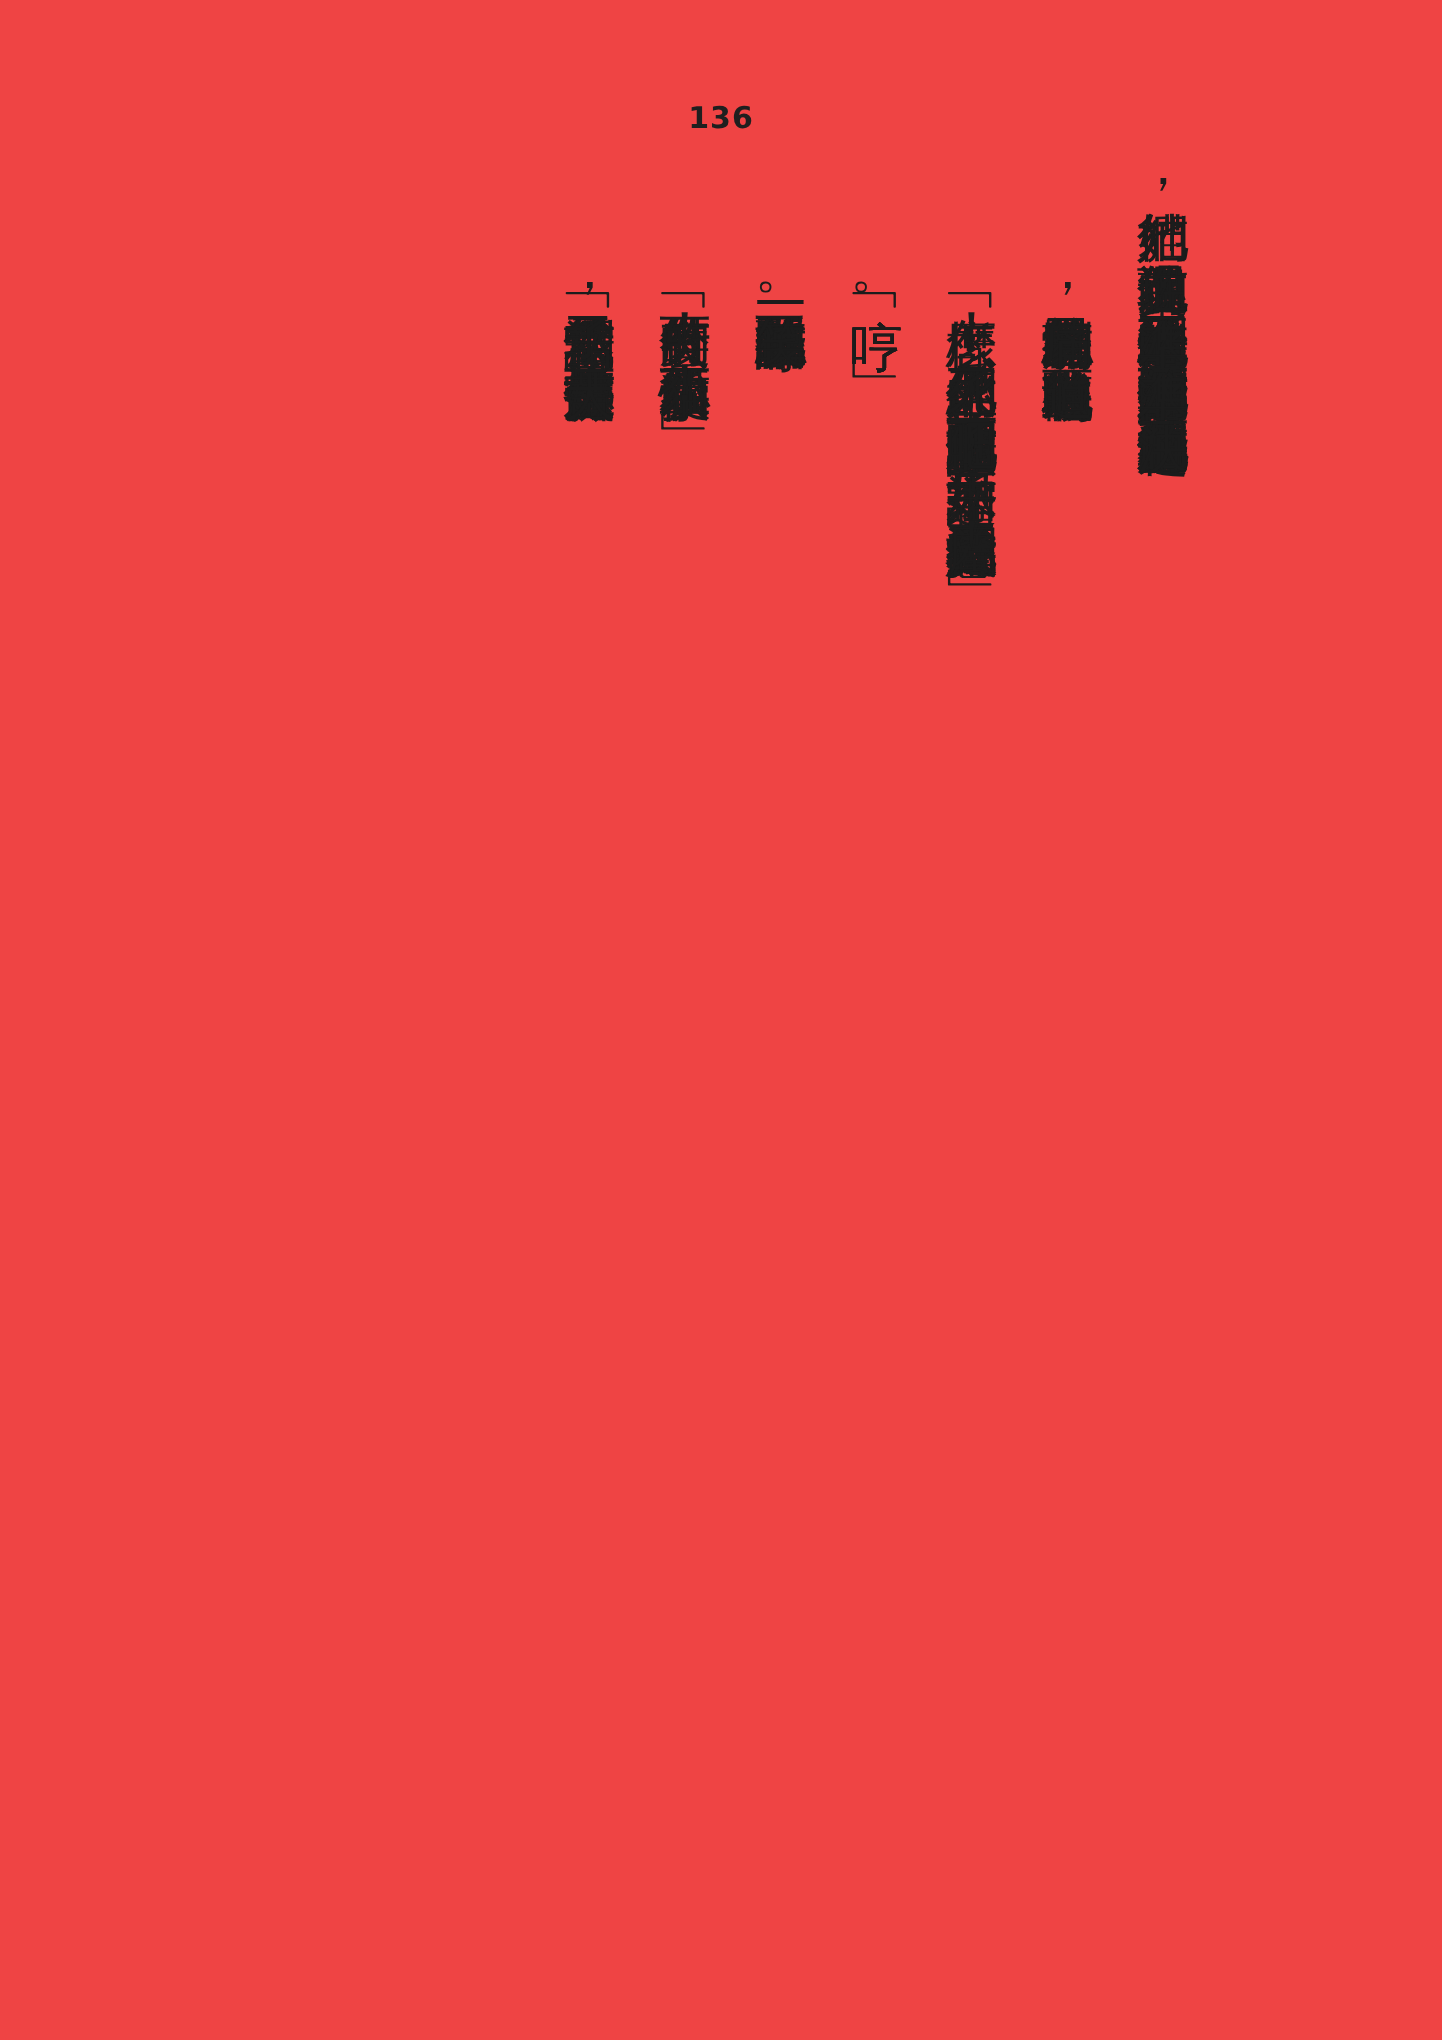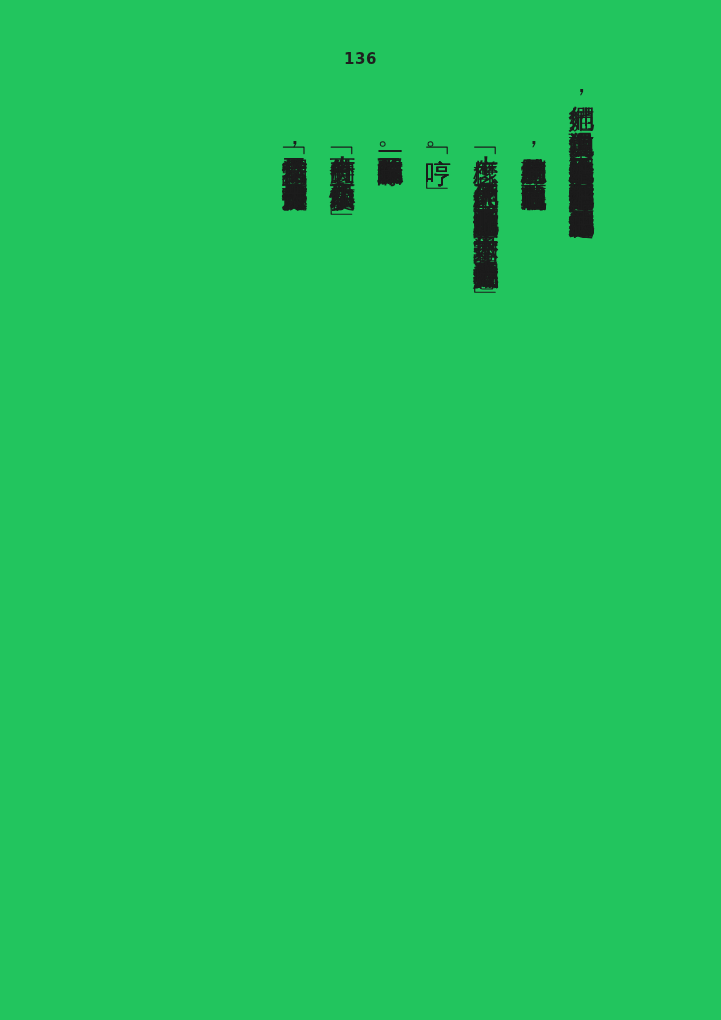--- a/index.html
+++ b/index.html
@@ -4,21 +4,21 @@
 <style>
   html, body {
     margin: 0;
     padding: 0;
     background: #ffffff;
   }
   .page {
     position: relative;
     width: 721px;
     height: 1020px;
-    background: #22c55e;
+    background: #ef4444;
     overflow: hidden;
     font-family: "Liberation Serif", "DejaVu Serif", serif;
   }
   .page-number {
     position: absolute;
     top: 50px;
     left: 0;
     width: 721px;
     text-align: center;
     font-family: "DejaVu Sans", "Liberation Sans", sans-serif;

